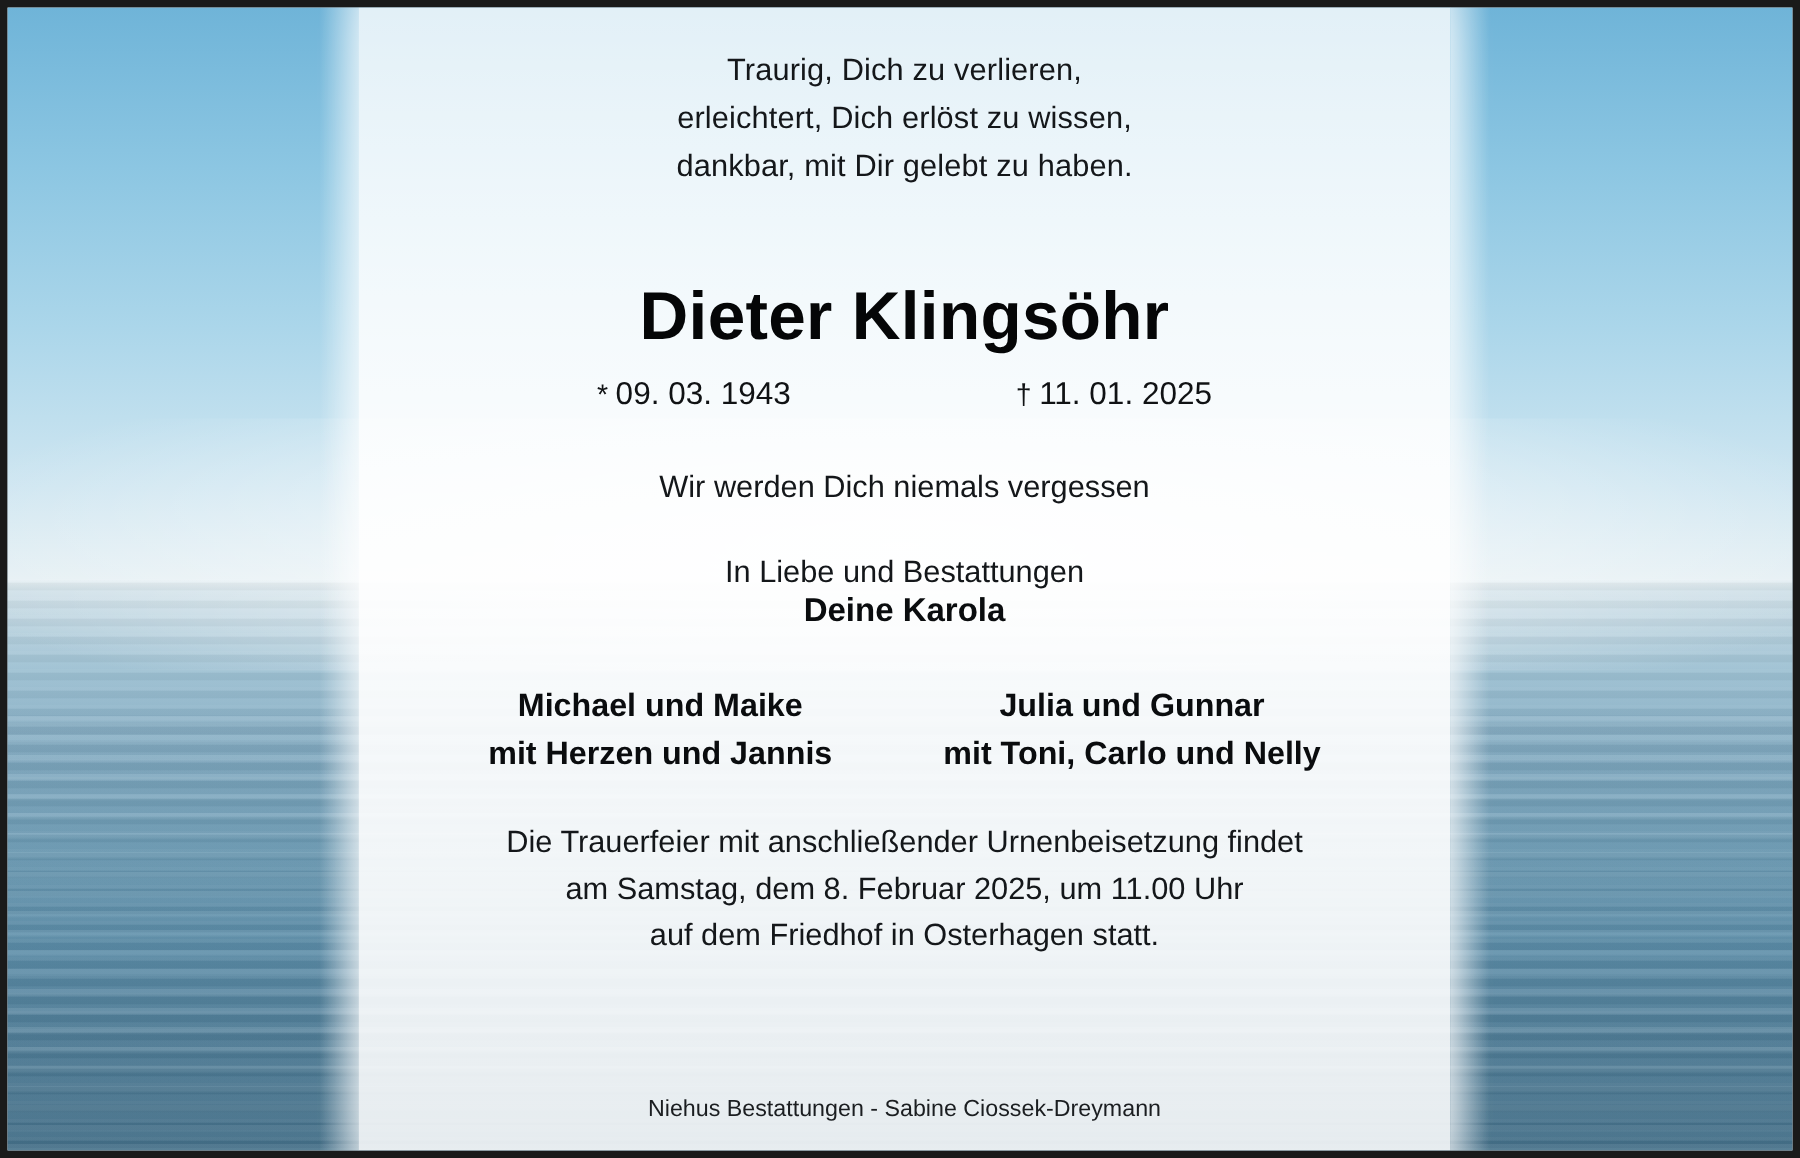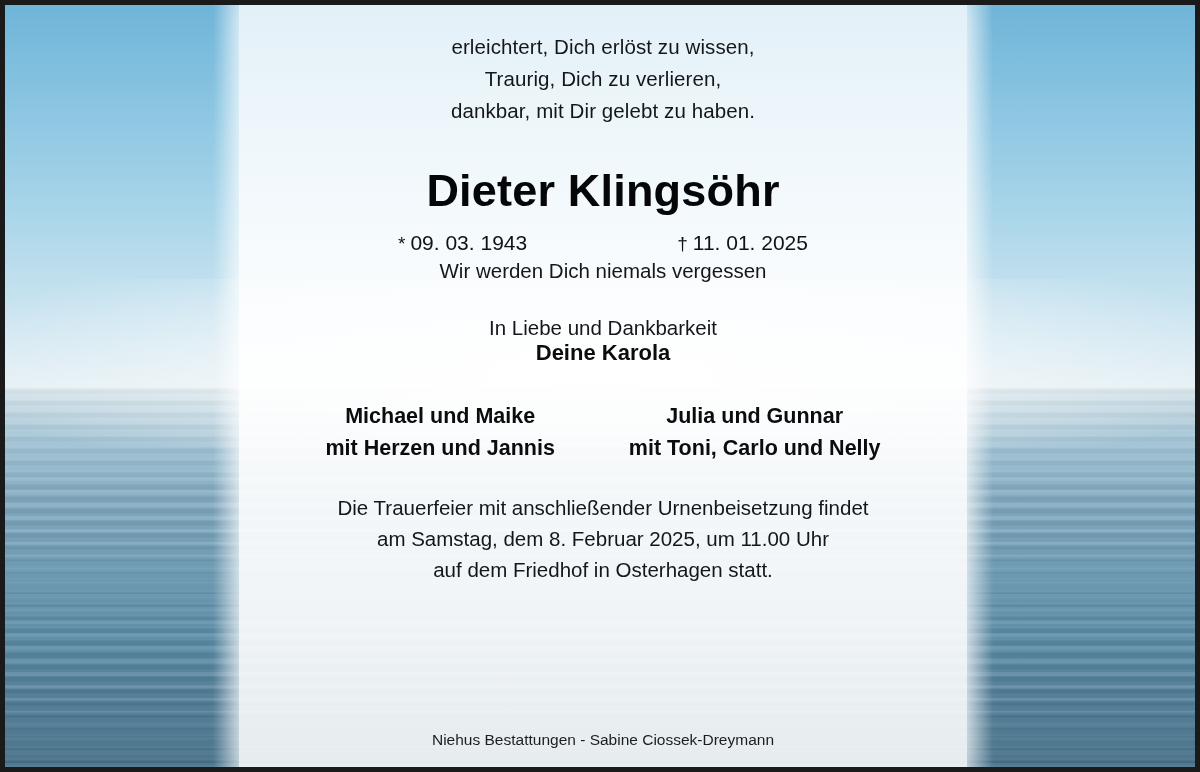--- a/index.html
+++ b/index.html
@@ -129,41 +129,42 @@
   }
 
   .intro {
     font-size: 20.5px;
     line-height: 32px;
     color: #14171a;
     letter-spacing: .1px;
   }
 
   .name {
-    margin-top: 40px;
+    margin-top: 60px;
     font-size: 45px;
     font-weight: bold;
     letter-spacing: .2px;
     color: #050607;
     line-height: 1.06;
   }
 
   .dates {
     margin-top: 16px;
     display: flex;
     justify-content: center;
     align-items: center;
     gap: 150px;
     font-size: 21px;
     color: #101214;
   }
   .dates .d-star, .dates .d-cross { white-space: nowrap; }
   .sym { margin-right: 5px; font-size: 19px; }
 
   .verse {
+    margin-top: 34px;
     font-size: 20.5px;
     line-height: 31px;
     color: #14171a;
   }
 
   .closing {
     margin-top: 30px;
     font-size: 20.5px;
     color: #14171a;
   }
@@ -214,41 +215,41 @@
   <div class="bg-ripples"></div>
   <div class="bg-ripples2"></div>
 
   <div class="panel"></div>
   <div class="panel-edge-l"></div>
   <div class="panel-edge-r"></div>
 
   <div class="content">
 
     <div class="intro">
+      <div>Traurig, Dich zu verlieren,</div>
       <div>erleichtert, Dich erlöst zu wissen,</div>
-      <div>Traurig, Dich zu verlieren,</div>
       <div>dankbar, mit Dir gelebt zu haben.</div>
     </div>
 
     <div class="name">Dieter Klingsöhr</div>
 
     <div class="dates">
       <div class="d-star">
         <span class="sym">*</span><span>09. 03. 1943</span>
       </div>
       <div class="d-cross">
         <span class="sym">†</span><span>11. 01. 2025</span>
       </div>
     </div>
 
     <div class="verse">
       <div>Wir werden Dich niemals vergessen</div>
     </div>
 
-    <div class="closing">In Liebe und Dankbarkeit</div>
+    <div class="closing">In Liebe und Bestattungen</div>
 
     <div class="widow">Deine Karola</div>
 
     <div class="families">
       <div class="family">
         <div>Michael und Maike</div>
         <div>mit Herzen und Jannis</div>
       </div>
       <div class="family">
         <div>Julia und Gunnar</div>

